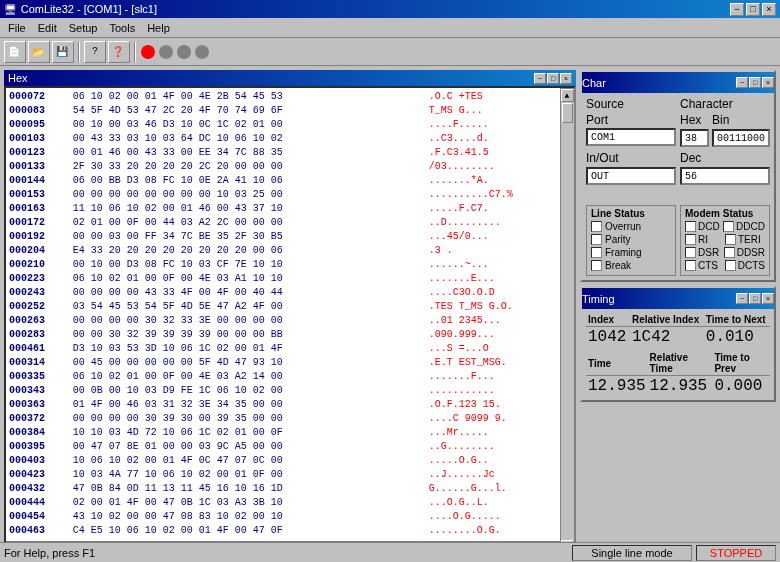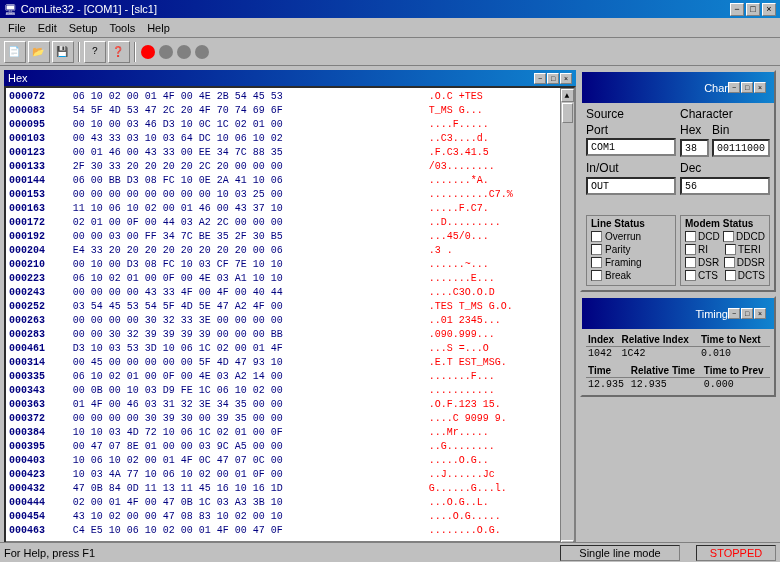--- a/index.html
+++ b/index.html
@@ -176,25 +176,25 @@
     }
 
     
     .char-panel {
       background: #c0c0c0;
       border: 2px outset #c0c0c0;
     }
     .section-title {
       background: linear-gradient(to right, #000080, #1084d0);
       color: white;
-      height: 31px;
-      display: flex;
-      align-items: center;
-      justify-content: flex-end;
-      padding: 0 8px;
+      height: 21px;
+      display: flex;
+      align-items: center;
+      justify-content: space-between;
+      padding: 0 0;
       font-family: Arial, sans-serif;
       font-size: 11px;
     }
     .char-body { padding: 4px; }
     .char-row { display: flex; gap: 4px; margin-bottom: 4px; }
     .char-group { flex: 1; }
     .group-label {
       font-family: Arial, sans-serif;
       font-size: 12px;
       margin-bottom: 2px;
@@ -273,34 +273,34 @@
     .timing-table th {
       text-align: left;
       font-weight: bold;
       border-bottom: 1px solid #808080;
       padding: 1px 2px;
       font-size: 10px;
     }
     .timing-table td {
       padding: 1px 2px;
       font-family: 'Courier New', monospace;
-      font-size: 10px;
+      font-size: 16px;
     }
 
     
     .status-bar {
       height: 20px;
       background: #c0c0c0;
       border-top: 1px solid #808080;
       display: flex;
       align-items: center;
       font-family: Arial, sans-serif;
       font-size: 11px;
       padding: 0 4px;
-      gap: 16px;
+      gap: 4px;
       position: absolute;
       bottom: 0;
       left: 0;
       right: 0;
     }
     .status-left { flex: 1; }
     .status-mid {
       border: 1px inset #808080;
       padding: 1px 8px;
       height: 16px;

